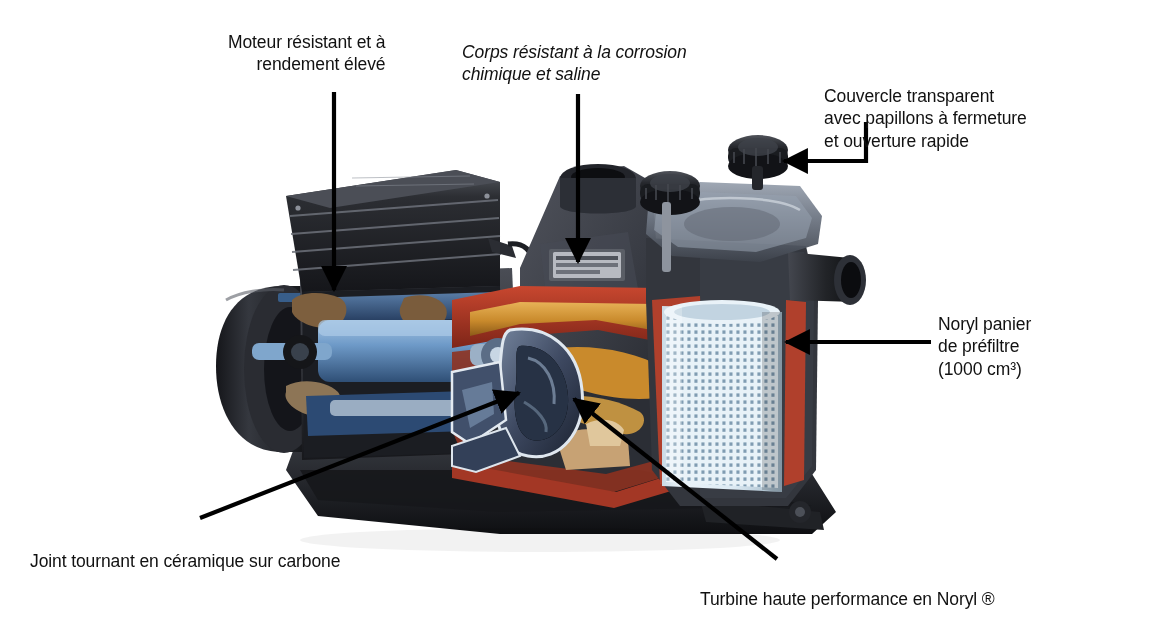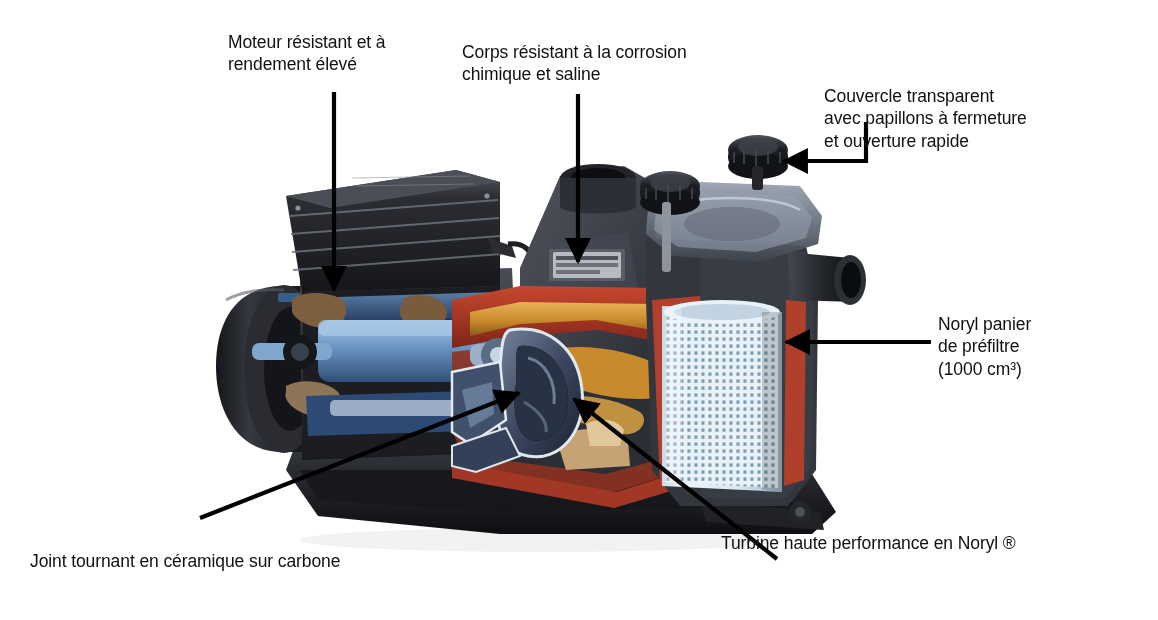--- a/index.html
+++ b/index.html
@@ -340,31 +340,31 @@
     <g stroke="#000000" stroke-width="4.2" fill="none" marker-end="url(#arrowHead)">
       <polyline points="334,92 334,290"></polyline>
       <polyline points="578,94 578,262"></polyline>
       <polyline points="866,122 866,161 784,161"></polyline>
       <polyline points="931,342 786,342"></polyline>
       <polyline points="200,518 519,393"></polyline>
       <polyline points="777,559 574,399"></polyline>
     </g>
   </svg>
 
-  <div class="callout" style="left:228px; top:31px;">Moteur résistant  et à
+  <div class="callout" style="left:228px; top:31px;text-align:right;">Moteur résistant  et à
 rendement élevé</div>
 
-  <div class="callout" style="left:462px; top:41px;">Corps résistant à la corrosion
+  <div class="callout" style="left:462px; top:41px;font-style:italic;">Corps résistant à la corrosion
 chimique et saline</div>
 
   <div class="callout" style="left:824px; top:52px;margin-top:33px;">Couvercle transparent
 avec papillons à fermeture
 et ouverture rapide</div>
 
   <div class="callout" style="left:938px; top:313px;">Noryl panier
 de préfiltre
 (1000 cm³)</div>
 
   <div class="callout" style="left:30px; top:550px;">Joint tournant en céramique sur carbone</div>
 
-  <div class="callout" style="left:700px; top:532px;margin-left:21px;">Turbine haute performance en Noryl ®</div>
+  <div class="callout" style="left:700px; top:588px;">Turbine haute performance en Noryl ®</div>
 
 </div>
 
 </body></html>

